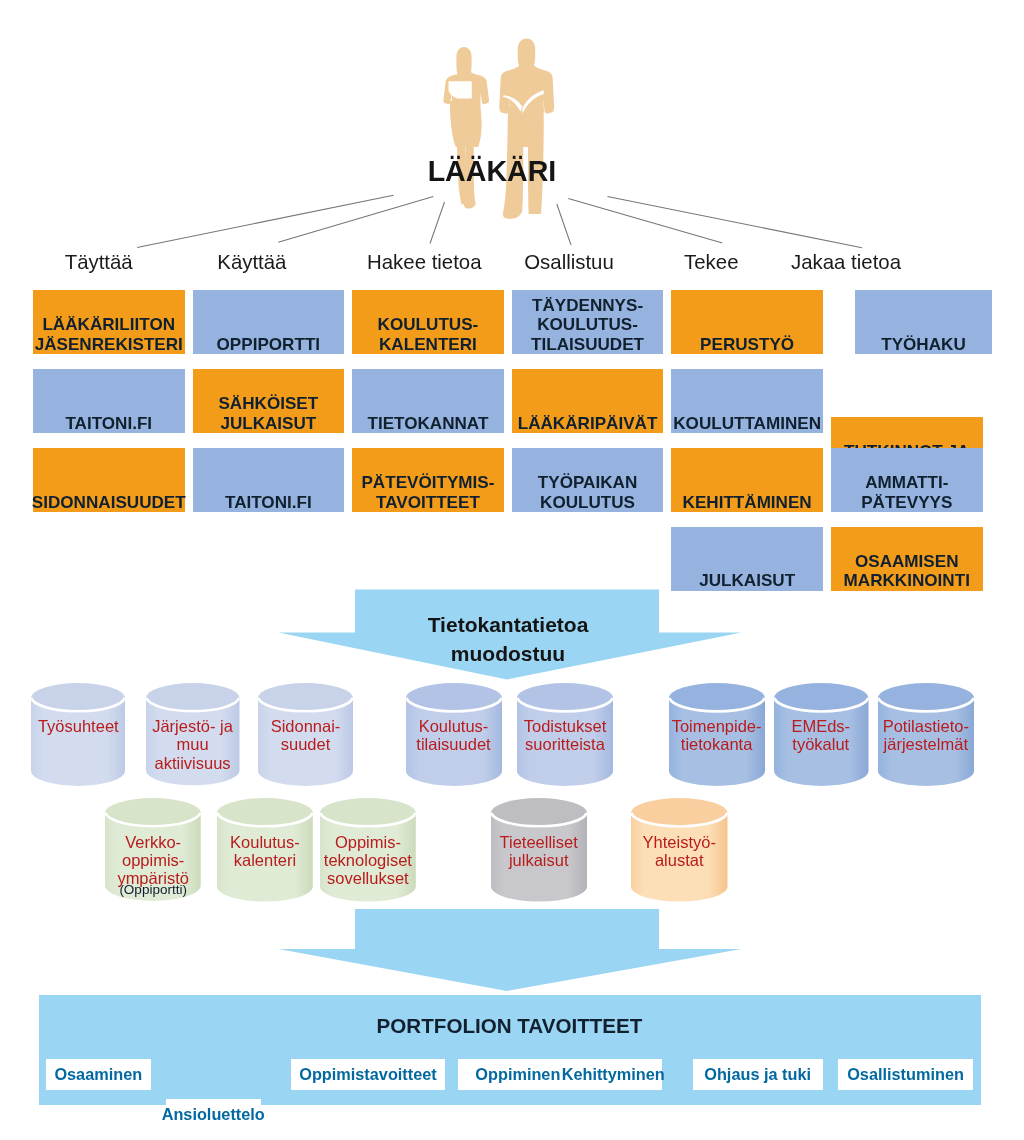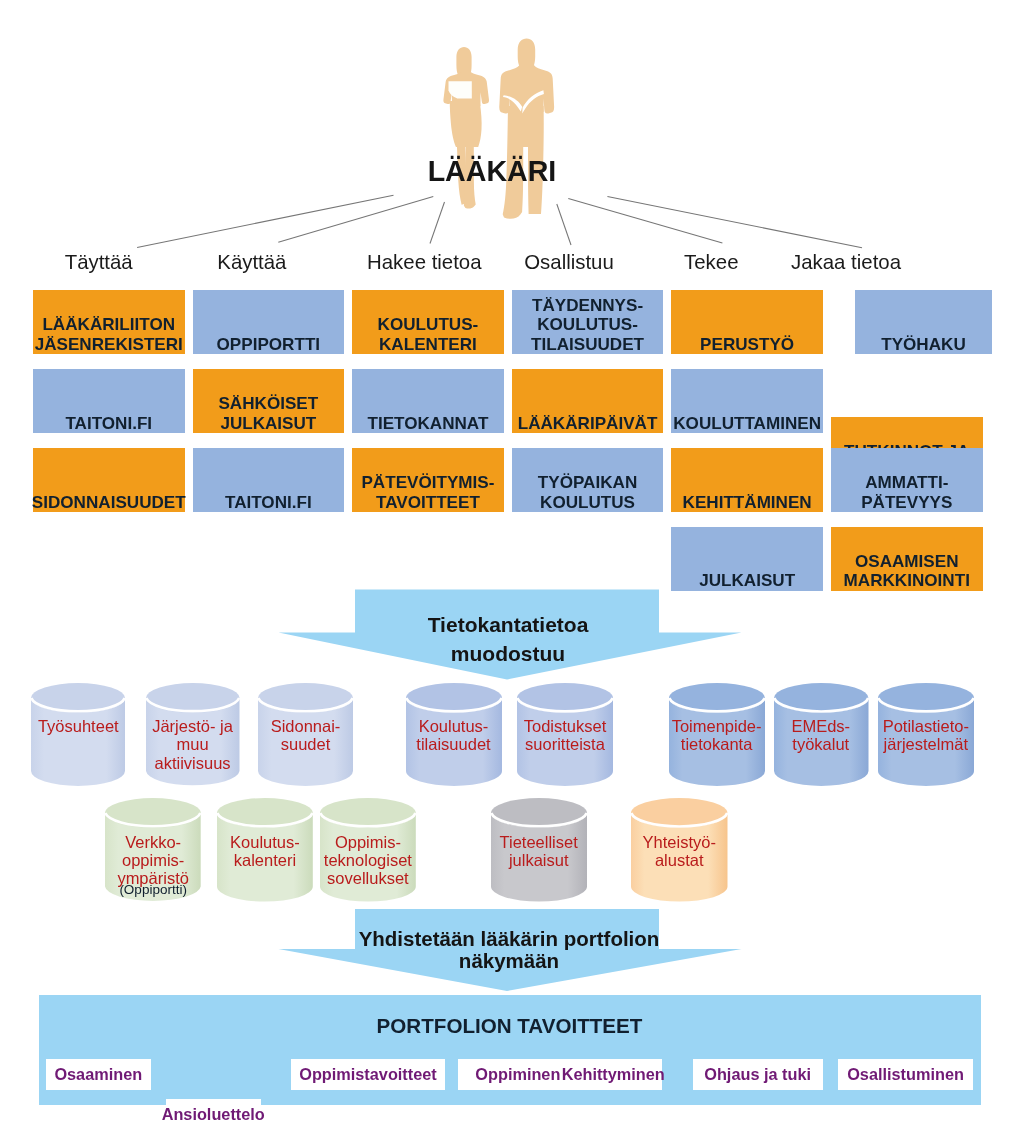--- a/index.html
+++ b/index.html
@@ -29,21 +29,21 @@
 
   .cyl-label{position:absolute;text-align:center;font-size:16.5px;color:#b91c1c;
       line-height:18.4px;white-space:pre-line;z-index:4;}
   .cyl-sub{position:absolute;text-align:center;font-size:13.5px;color:#0F1E2E;
       line-height:15px;white-space:nowrap;z-index:4;}
 
   #portfolio{position:absolute;background:#9BD5F4;}
   #portfolio-title{position:absolute;text-align:center;font-size:20.6px;color:#11202F;
       white-space:nowrap;}
   .pbtn{position:absolute;background:#fff;display:flex;align-items:center;
-      justify-content:center;font-size:16.3px;font-weight:700;color:#701a75;white-space:nowrap;text-align:center;}
+      justify-content:center;font-size:16.3px;font-weight:700;color:#0369a1;white-space:nowrap;text-align:center;}
 </style>
 </head>
 <body>
 
 <div id="stage">
 <svg class="abs" style="left:0;top:0;width:1024px;height:230px;" viewBox="0 0 1024 230">
  <g>
   <g fill="#F0CB9A">
    <path d="M464.0,47.1 c4.2,0 7.6,3.4 7.6,10.0 l0,8.0
      c0,4.6 -0.6,8.0 -1.6,10.0 l0,1.2 l-11.9,0 l0,-1.0 c-1.1,-2.2 -1.7,-5.6 -1.7,-10.2
@@ -374,22 +374,20 @@
 <div class="cyl-label" style="left:311.0px;top:832.5px;width:113.8px;">Oppimis-
 teknologiset
 sovellukset</div>
 <div class="cyl-label" style="left:481.7px;top:832.5px;width:114.0px;">Tieteelliset
 julkaisut</div>
 <div class="cyl-label" style="left:622.0px;top:832.5px;width:114.5px;">Yhteistyö-
 alustat</div>
 <svg class="abs" style="left:0;top:0;width:1024px;height:1140px;pointer-events:none;" viewBox="0 0 1024 1140">
       <path d="M355,909 L659,909 L659,949 L741.5,949 L507.0,991 L278.5,949 L355,949 Z" fill="#9BD5F4"></path>
     </svg>
-<div class="arrowtext" style="left:259px;top:927.5px;width:500px;" id="botarrow-text">Yhdistetään lääkärin portfolion
-näkymään</div>
 <div id="portfolio" style="left:38.5px;top:995px;width:942px;height:110px;"></div>
 <div id="portfolio-title" style="left:38.5px;top:1013.5px;width:942px;font-weight:bold;">PORTFOLION TAVOITTEET</div>
 <div class="pbtn" style="left:45.6px;top:1059px;width:105.4px;height:31px;">Osaaminen</div>
 <div class="pbtn" style="left:165.7px;top:1059px;width:95px;height:31px;margin-top:40px;">Ansioluettelo</div>
 <div class="pbtn" style="left:291.0px;top:1059px;width:154.0px;height:31px;">Oppimistavoitteet</div>
 <div class="pbtn" style="left:458.0px;top:1059px;width:95.7px;height:31px;padding-left:12px;">Oppiminen</div>
 <div class="pbtn" style="left:564.7px;top:1059px;width:97px;height:31px;">Kehittyminen</div>
 <div class="pbtn" style="left:692.6px;top:1059px;width:130.1px;height:31px;">Ohjaus ja tuki</div>
 <div class="pbtn" style="left:838.0px;top:1059px;width:135.1px;height:31px;">Osallistuminen</div>
 </div>

